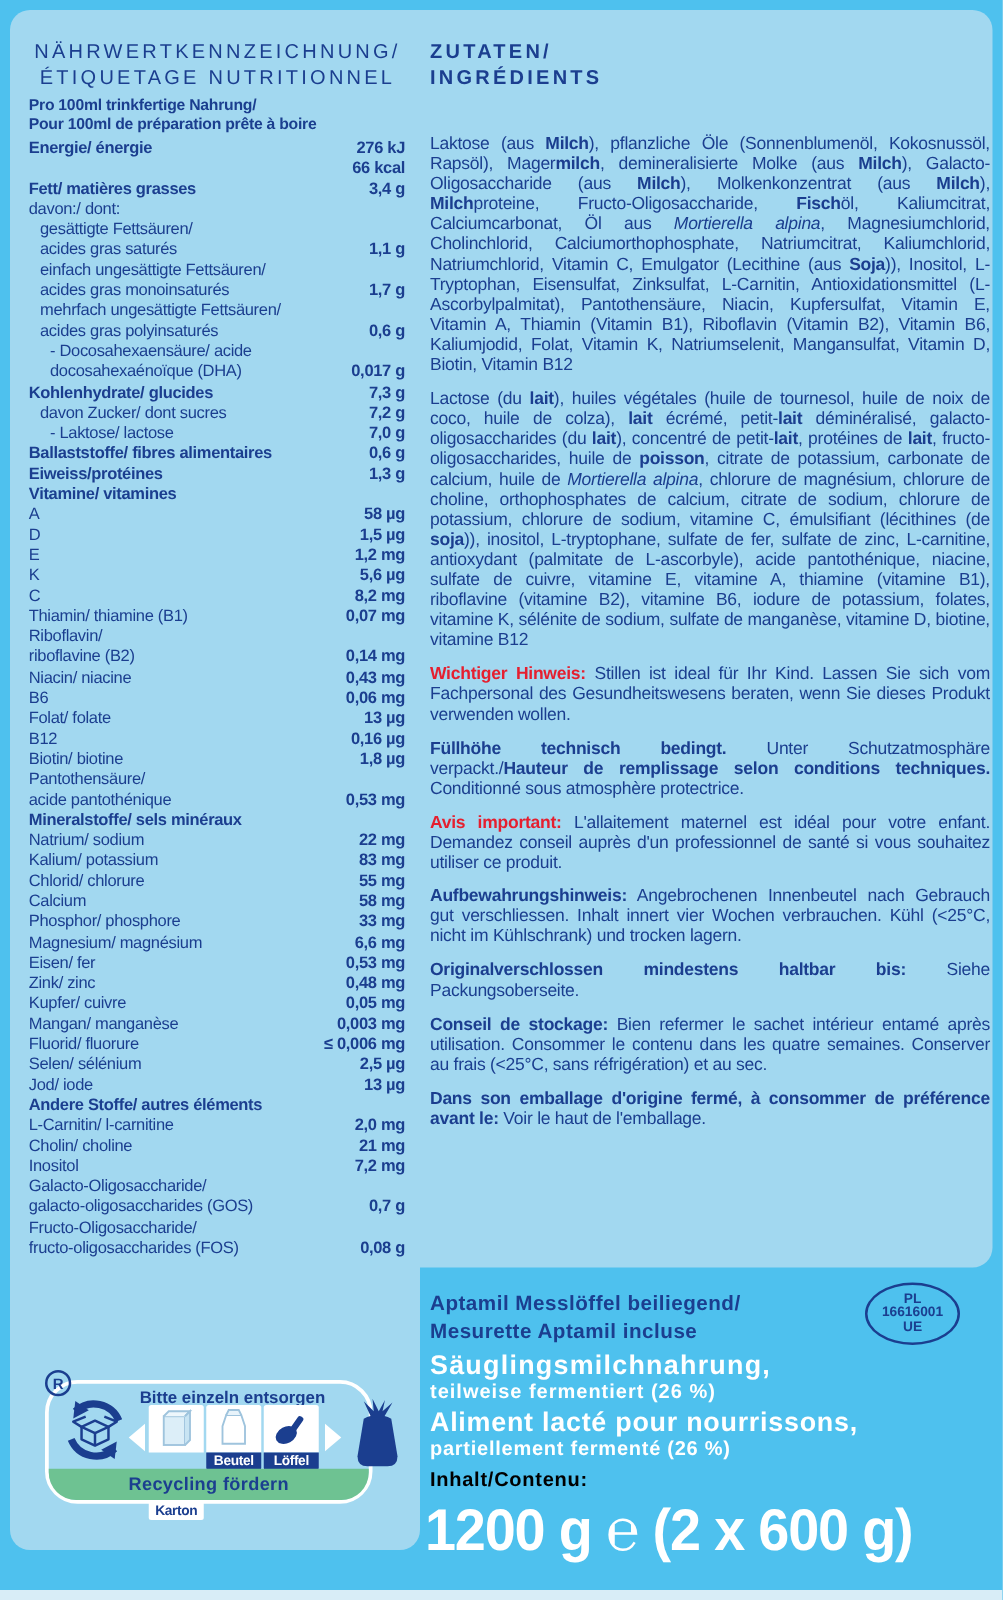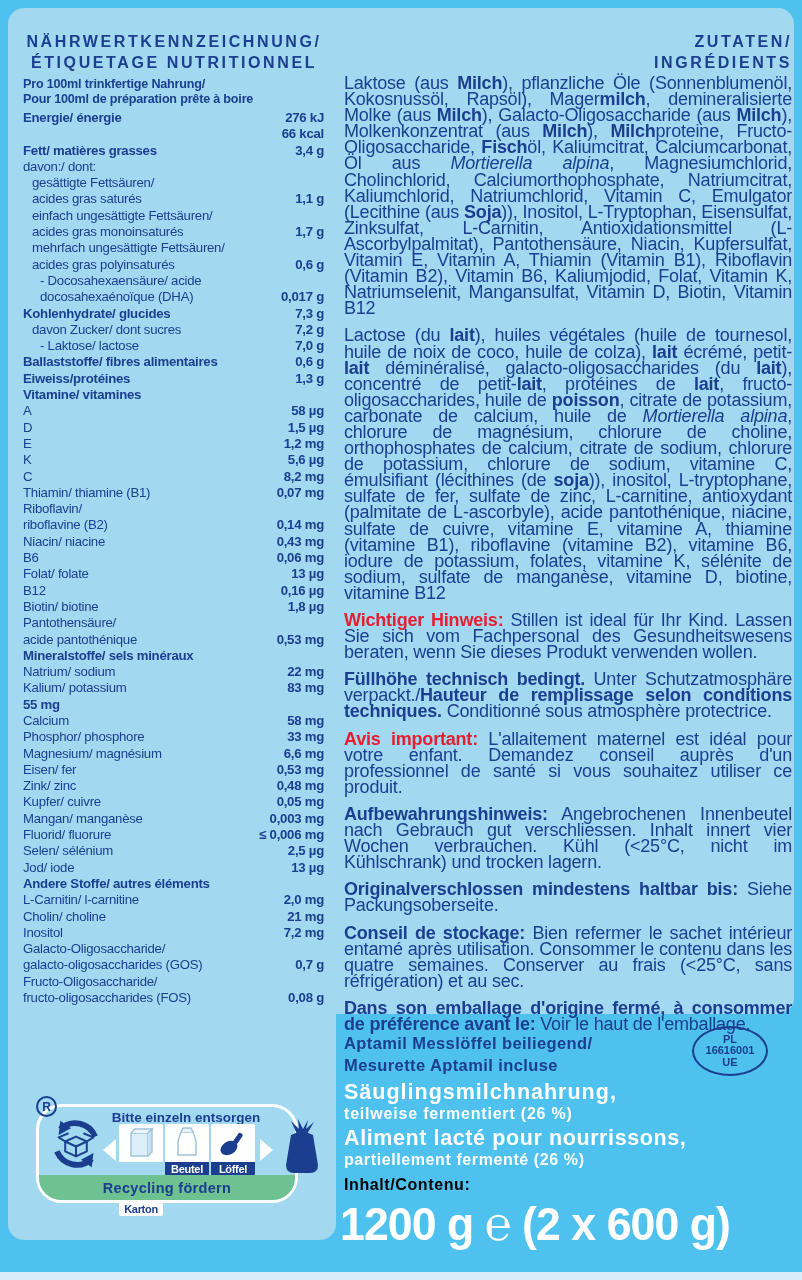--- a/index.html
+++ b/index.html
@@ -18,36 +18,36 @@
     color:var(--navy);
   }
   .panel-main{position:absolute;left:8px;top:8px;width:786px;height:1006px;
     background:var(--panel);border-radius:16px 16px 16px 0;}
   .panel-ext{position:absolute;left:8px;top:1012px;width:328px;height:228px;
     background:var(--panel);border-radius:0 0 16px 16px;}
   .bottom-strip{position:absolute;left:0;top:1272px;width:802px;height:8px;background:#d8edf7;}
 
   
   .ntitle{position:absolute;left:23px;top:31px;width:302px;text-align:center;
-    font-weight:bold;font-size:16px;line-height:21px;letter-spacing:2.6px;}
+    font-weight:normal;font-size:16px;line-height:21px;letter-spacing:2.6px;}
   .nsubhead{position:absolute;left:23px;top:77px;width:300px;text-align:left;
     font-weight:bold;font-size:12.6px;line-height:15px;letter-spacing:-0.2px;}
   .nlines{position:absolute;left:23px;top:110px;width:301px;}
   .nline{display:flex;height:16.3px;line-height:16.3px;font-size:13.2px;letter-spacing:-0.25px;}
   .nline .nt{flex:1;white-space:nowrap;overflow:visible;}
   .nline .nv{font-weight:bold;white-space:nowrap;}
   .nline.nb .nt{font-weight:bold;}
   .nline.ind1 .nt{padding-left:9px;}
   .nline.ind2 .nt{padding-left:17px;}
 
   
   .zcol{position:absolute;left:344px;top:31px;width:448px;}
-  .ztitle{text-align:right;font-weight:bold;font-size:16px;line-height:21px;
-    letter-spacing:2.6px;margin-bottom:2px;}
-  .zp{font-size:18px;line-height:16.1px;letter-spacing:-0.2px;
+  .ztitle{text-align:left;font-weight:bold;font-size:16px;line-height:21px;
+    letter-spacing:2.6px;margin-bottom:33px;}
+  .zp{font-size:14px;line-height:16.1px;letter-spacing:-0.2px;
     text-align:justify;margin-bottom:11px;color:var(--navy);}
   .zp .red{color:var(--red);font-weight:bold;}
   .zp b{font-weight:bold;}
   .zp i{font-style:italic;}
 
   
   .scoop-note{position:absolute;left:344px;top:1032px;font-weight:bold;
     font-size:16.5px;line-height:22px;letter-spacing:0.4px;color:var(--navy);}
   .pl-badge{position:absolute;left:692px;top:1026px;width:76px;height:50px;
     border:2.5px solid var(--navy);border-radius:50%;
@@ -250,20 +250,21 @@
     </div>
     <div class="nline">
       <span class="nt">Natrium/ sodium</span>
       <span class="nv">22 mg</span>
     </div>
     <div class="nline">
       <span class="nt">Kalium/ potassium</span>
       <span class="nv">83 mg</span>
     </div>
     <div class="nline">
+      <span class="nt">Chlorid/ chlorure</span>
       <span class="nv">55 mg</span>
     </div>
     <div class="nline">
       <span class="nt">Calcium</span>
       <span class="nv">58 mg</span>
     </div>
     <div class="nline">
       <span class="nt">Phosphor/ phosphore</span>
       <span class="nv">33 mg</span>
     </div>

